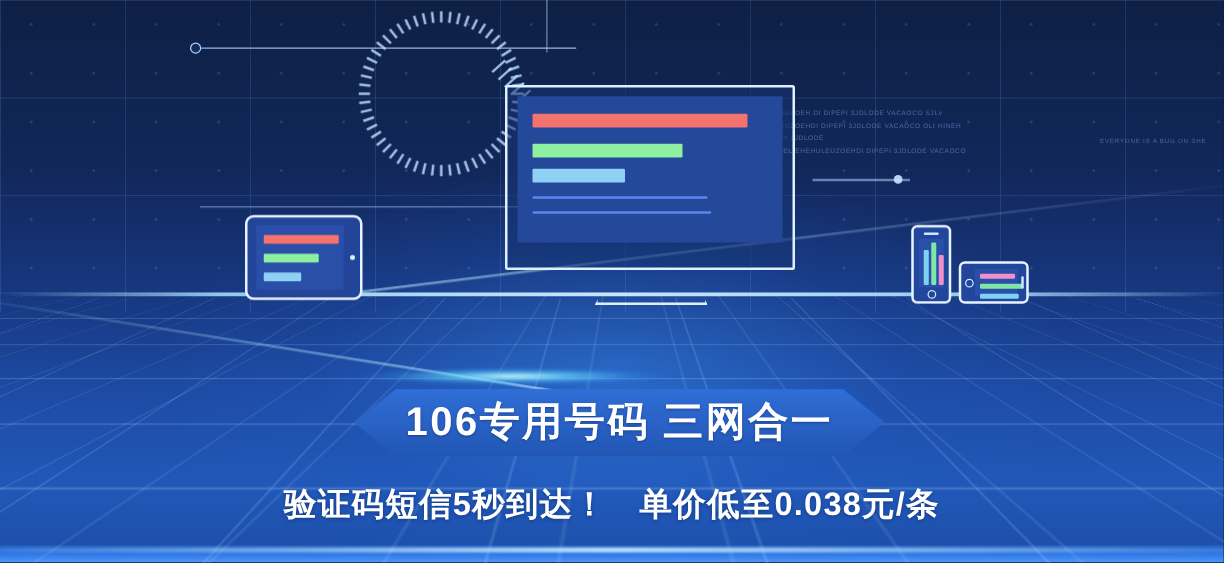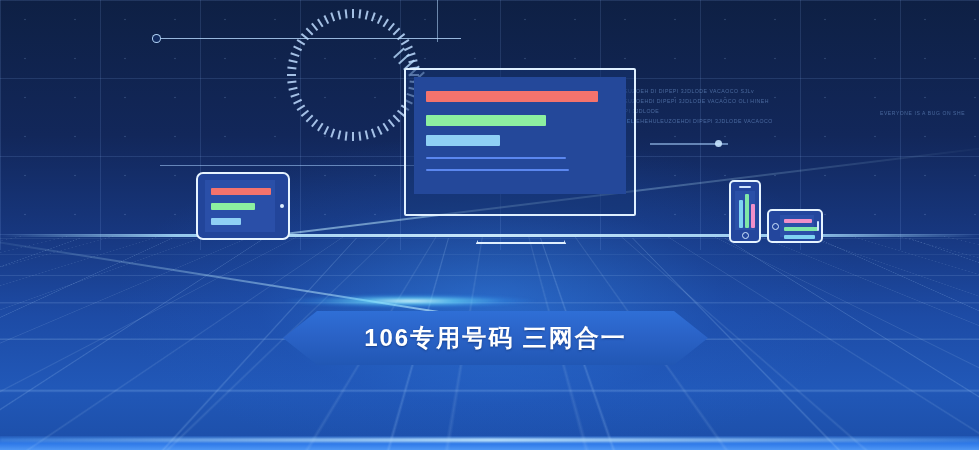--- a/index.html
+++ b/index.html
@@ -146,21 +146,21 @@
   }
 
   
   .ribbon{
     position:absolute;left:283px;top:311px;width:425px;height:54px;
     background:linear-gradient(180deg,#2f6fd6 0%,#2a62c6 48%,#2157b4 100%);
     clip-path:polygon(34px 0, 391px 0, 425px 27px, 391px 54px, 34px 54px, 0 27px);
     display:flex;align-items:center;justify-content:center;
   }
   .ribbon-text{
-    color:#ffffff;font-size:24px;font-weight:bold;letter-spacing:2px;
+    color:#ffffff;font-size:32px;font-weight:bold;letter-spacing:2px;
     text-shadow:0 1px 2px rgba(10,35,90,.5);
   }
 
   
   .tagline{
     position:absolute;left:0;top:386px;width:979px;text-align:center;
     color:#ffffff;font-size:26px;font-weight:bold;letter-spacing:1px;
     text-shadow:0 1px 3px rgba(10,35,90,.55);
   }
   .tagline .gap{display:inline-block;width:26px;}
@@ -301,14 +301,17 @@
       </div>
     <div class="phone-l-speaker"></div>
   </div>
 
   <div class="flare"></div>
 
   <div class="ribbon">
     <span class="ribbon-text">106专用号码 三网合一</span>
   </div>
 
+  <div class="tagline">
+    <span>验证码短信5秒到达！</span><span class="gap"></span><span>单价低至0.038元/条</span>
+  </div>
 
 </div>
 
 </body></html>

